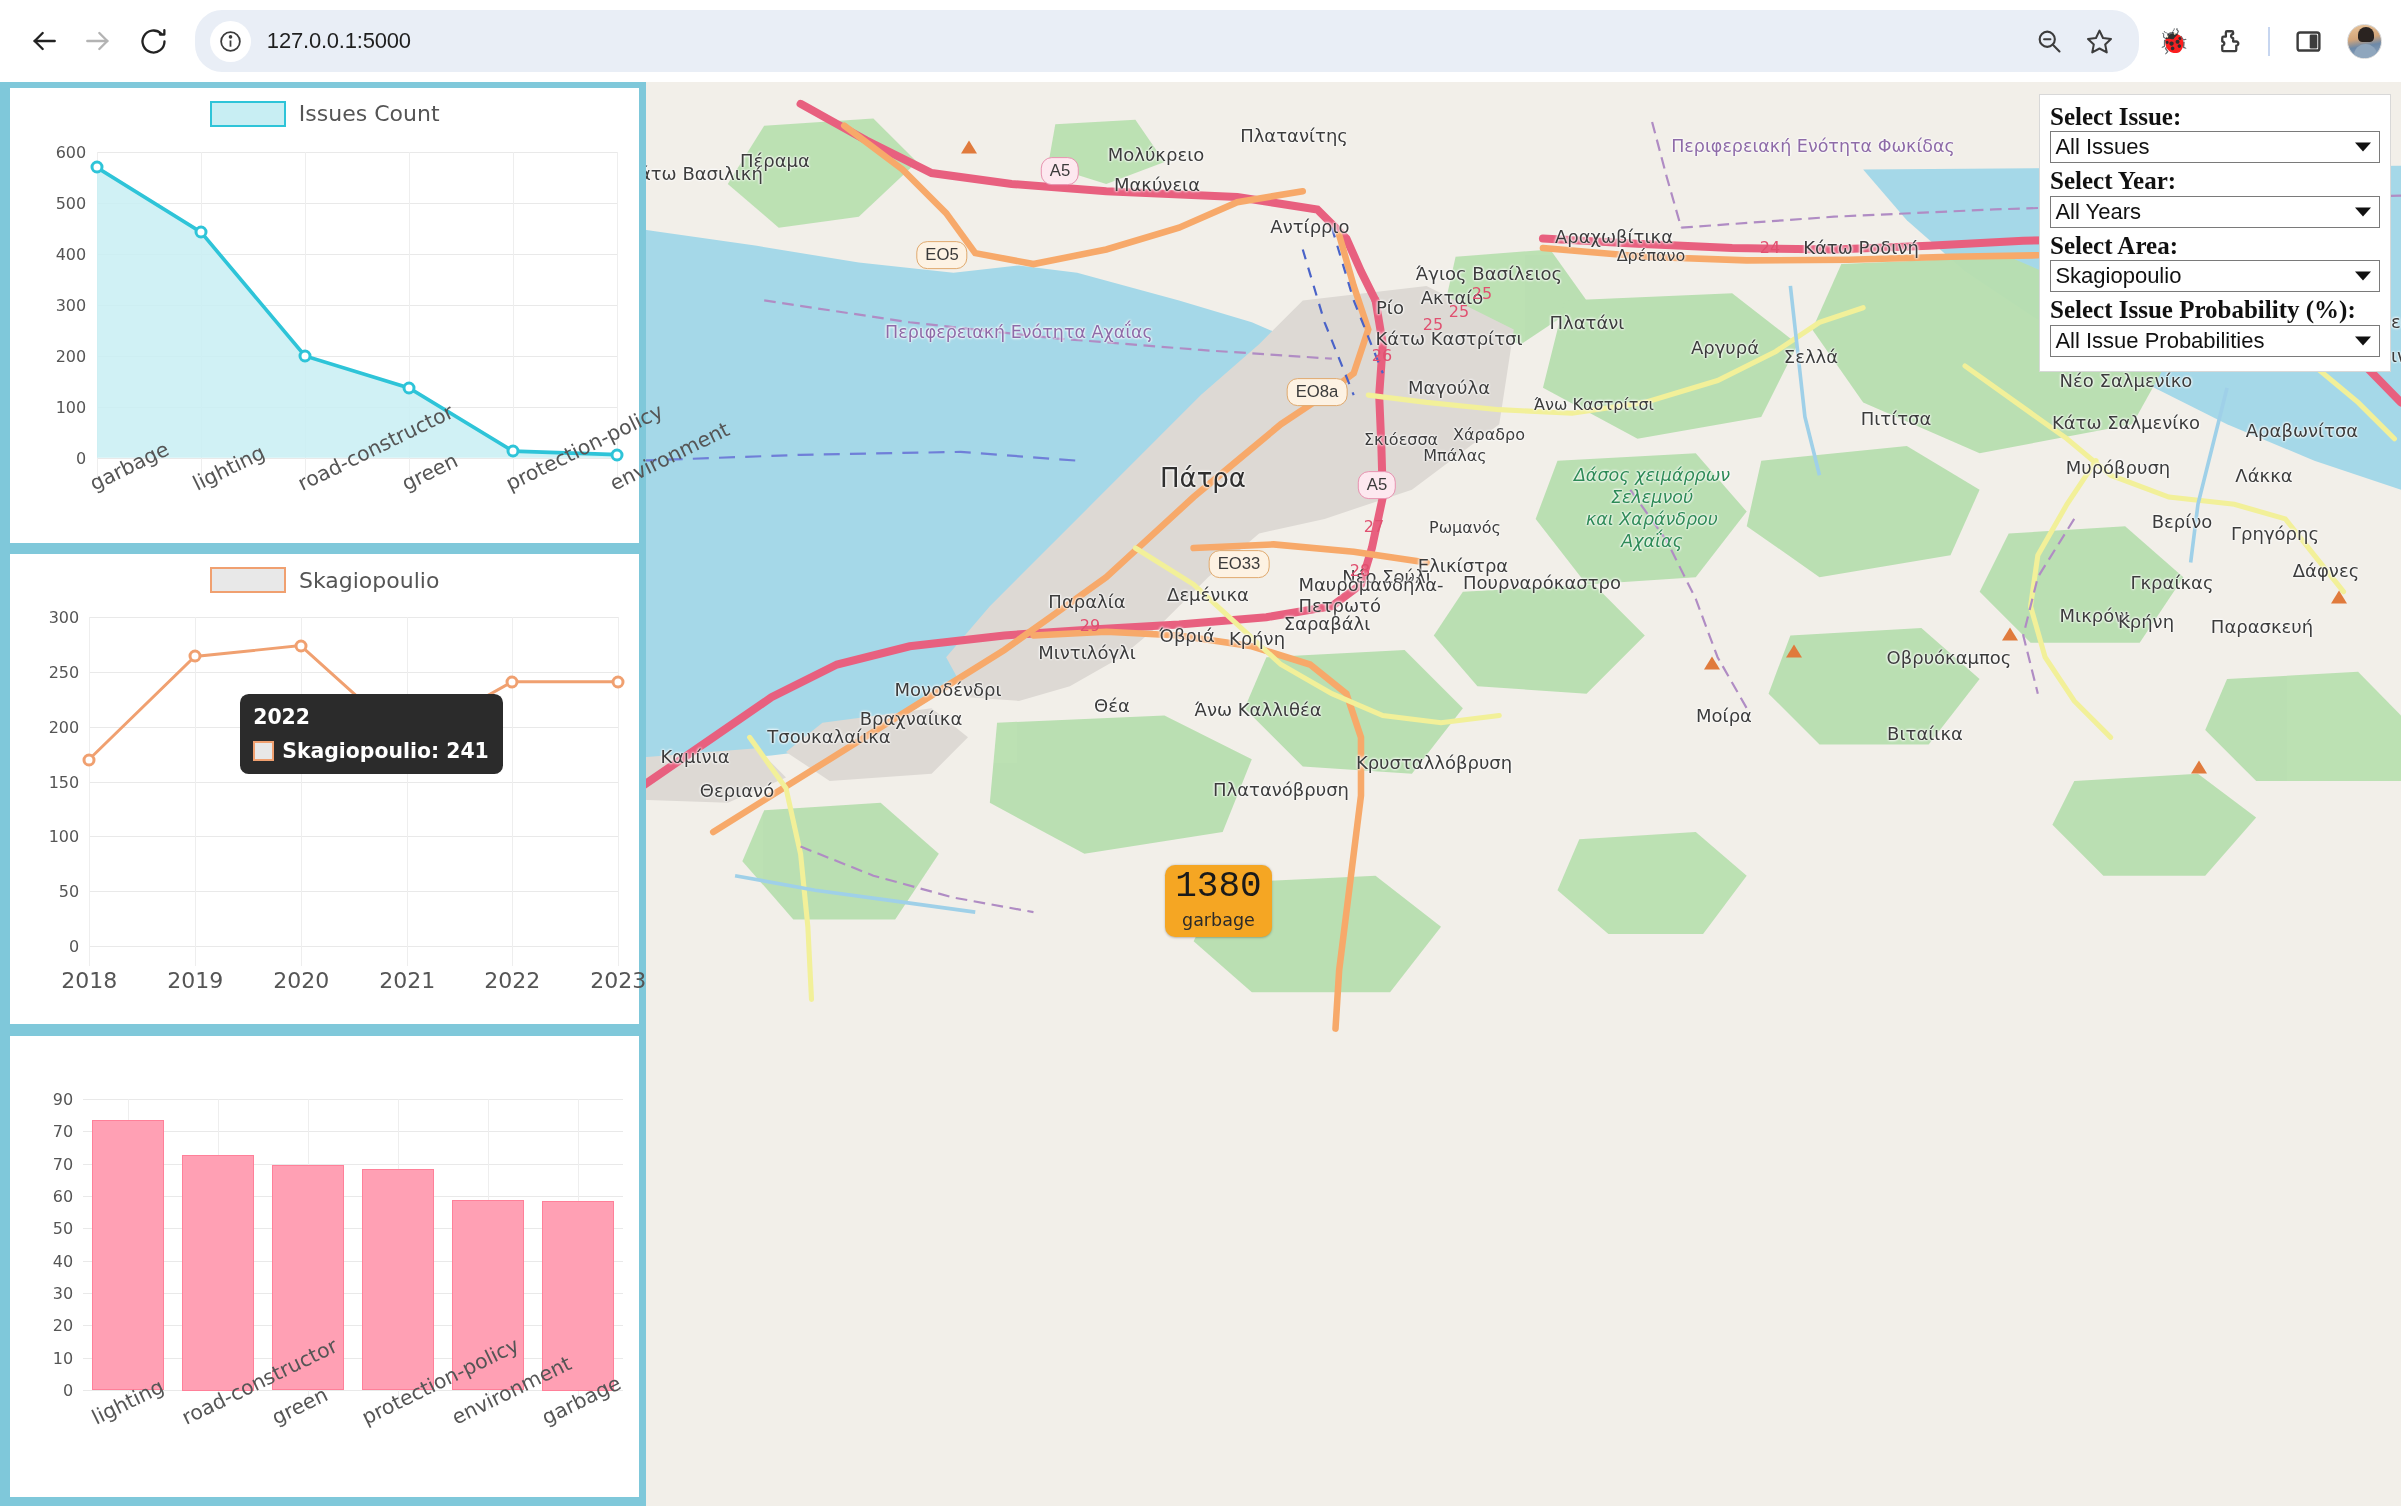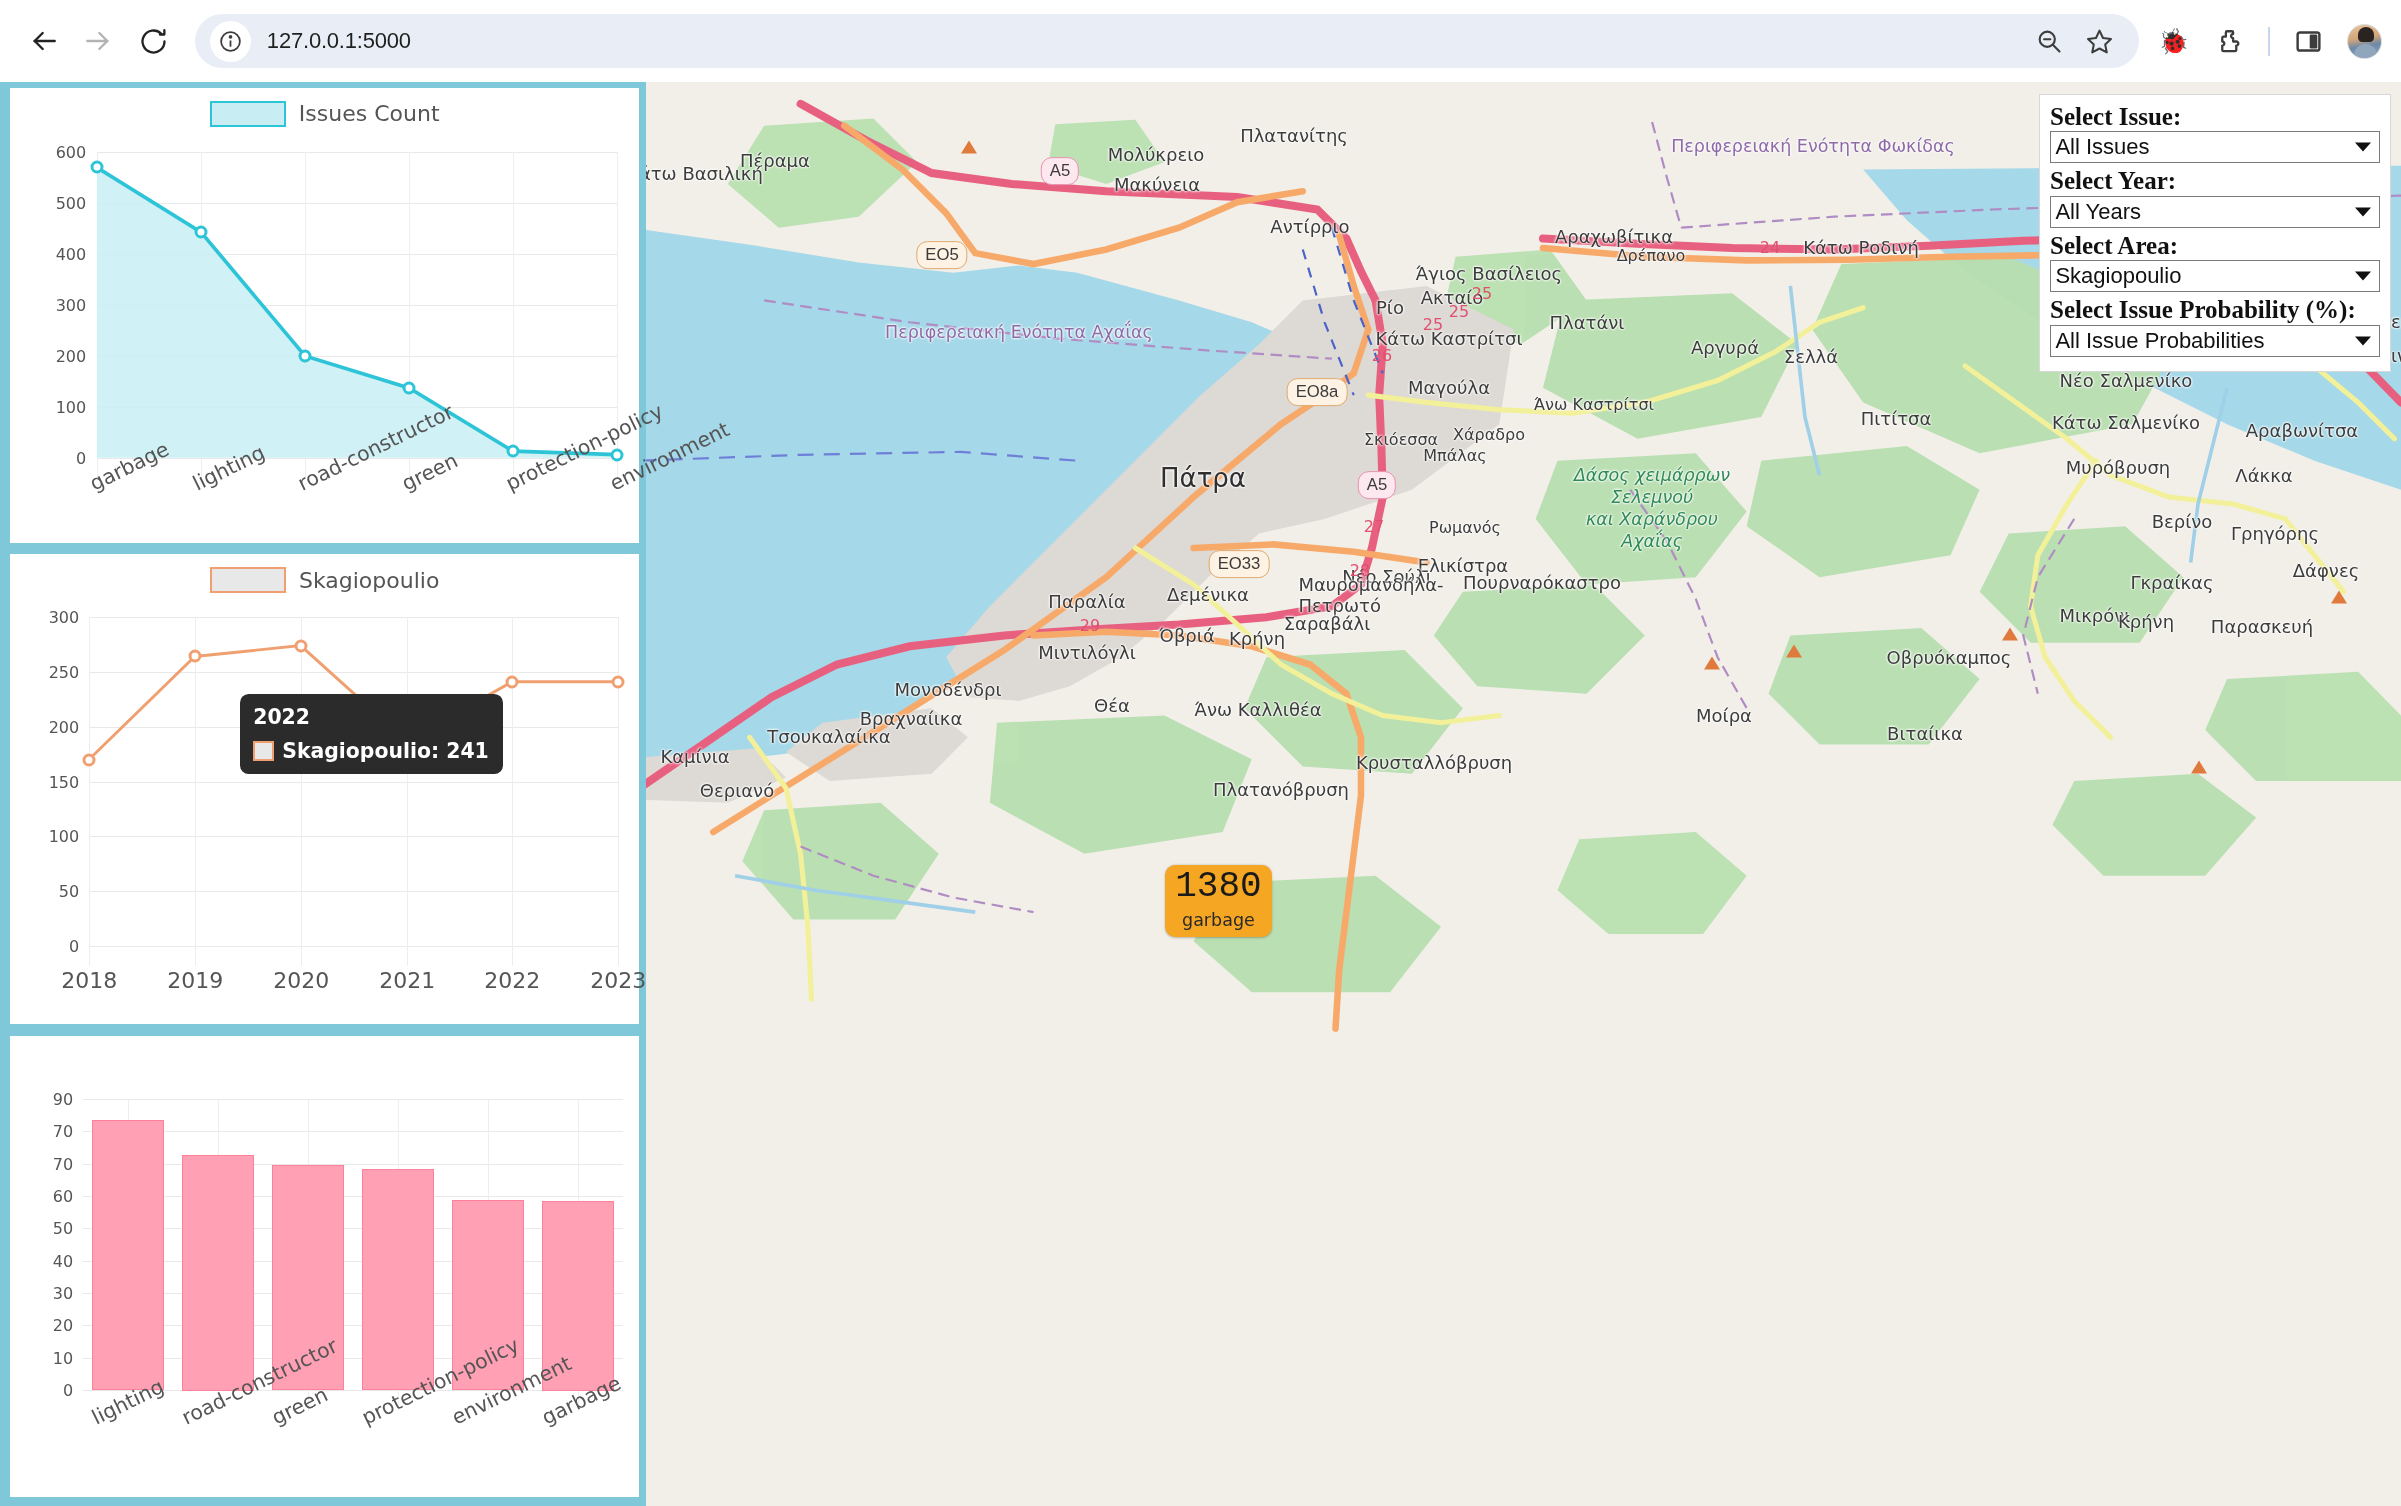--- a/index.html
+++ b/index.html
@@ -21,21 +21,21 @@
   .nav-btn {
     width: 52px; height: 52px; border-radius: 50%;
     display: flex; align-items: center; justify-content: center;
     cursor: pointer;
   }
   .nav-btn svg { display: block; }
 
   .omnibox {
     margin-left: 16px;
     flex: 1;
-    height: 54px;
+    height: 62px;
     background: #e9eef6;
     border-radius: 27px;
     display: flex; align-items: center;
     padding: 0 10.2px;
     margin-right: 19px;
     position: relative;
   }
   .site-info {
     width: 41px; height: 41px; border-radius: 50%;
     background: #ffffff;

